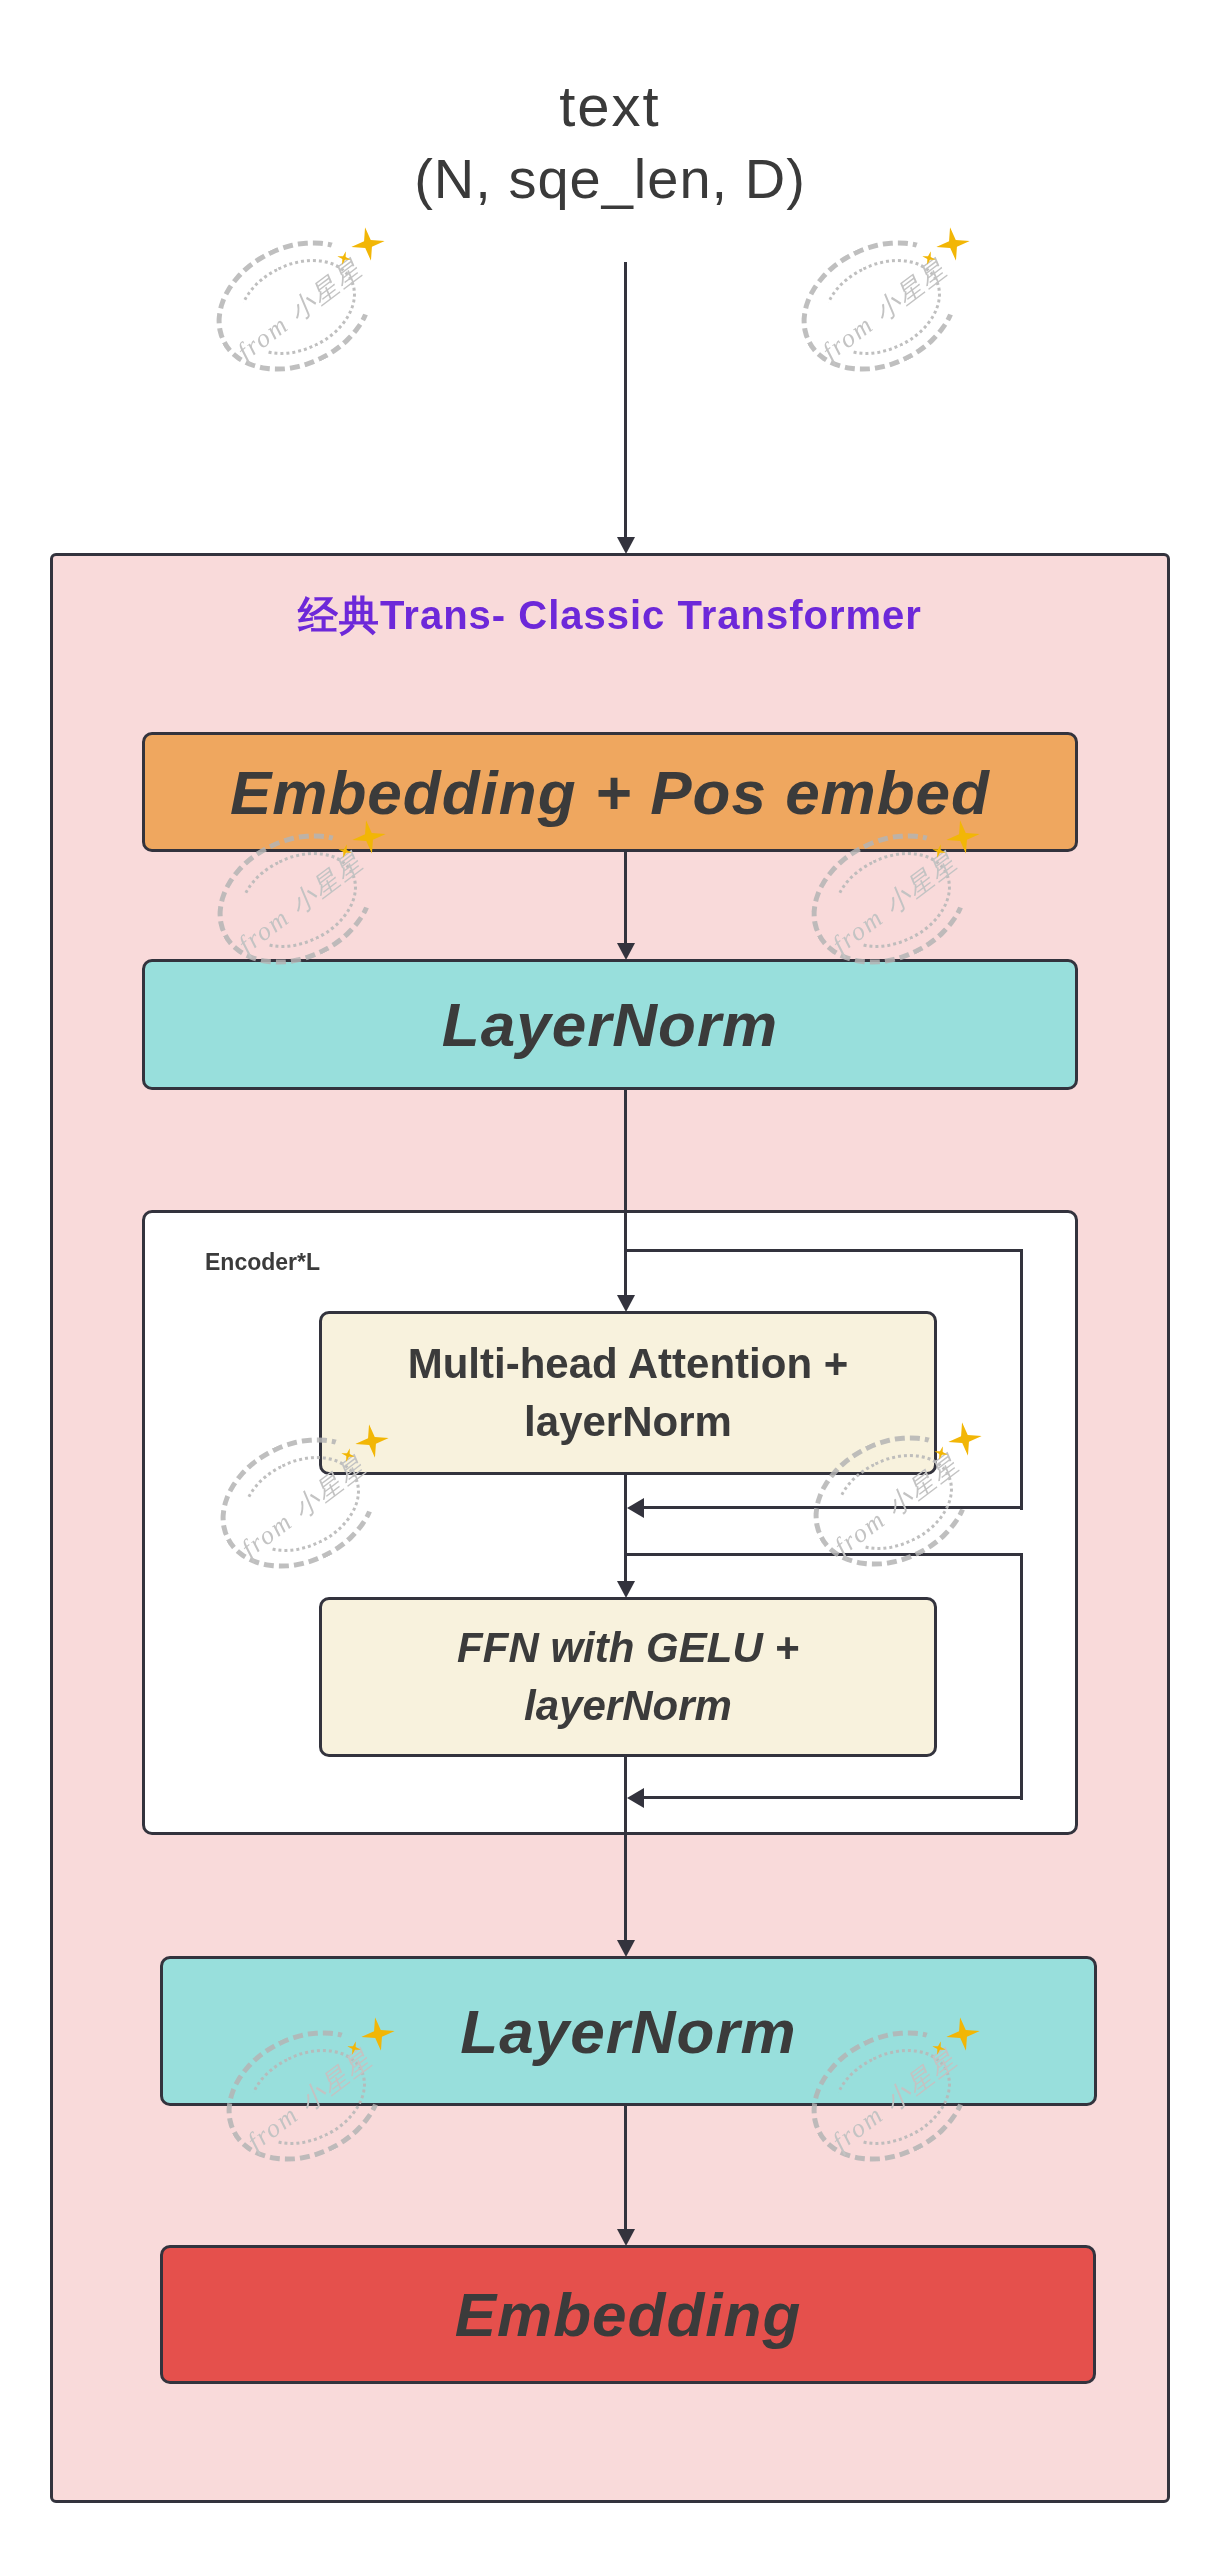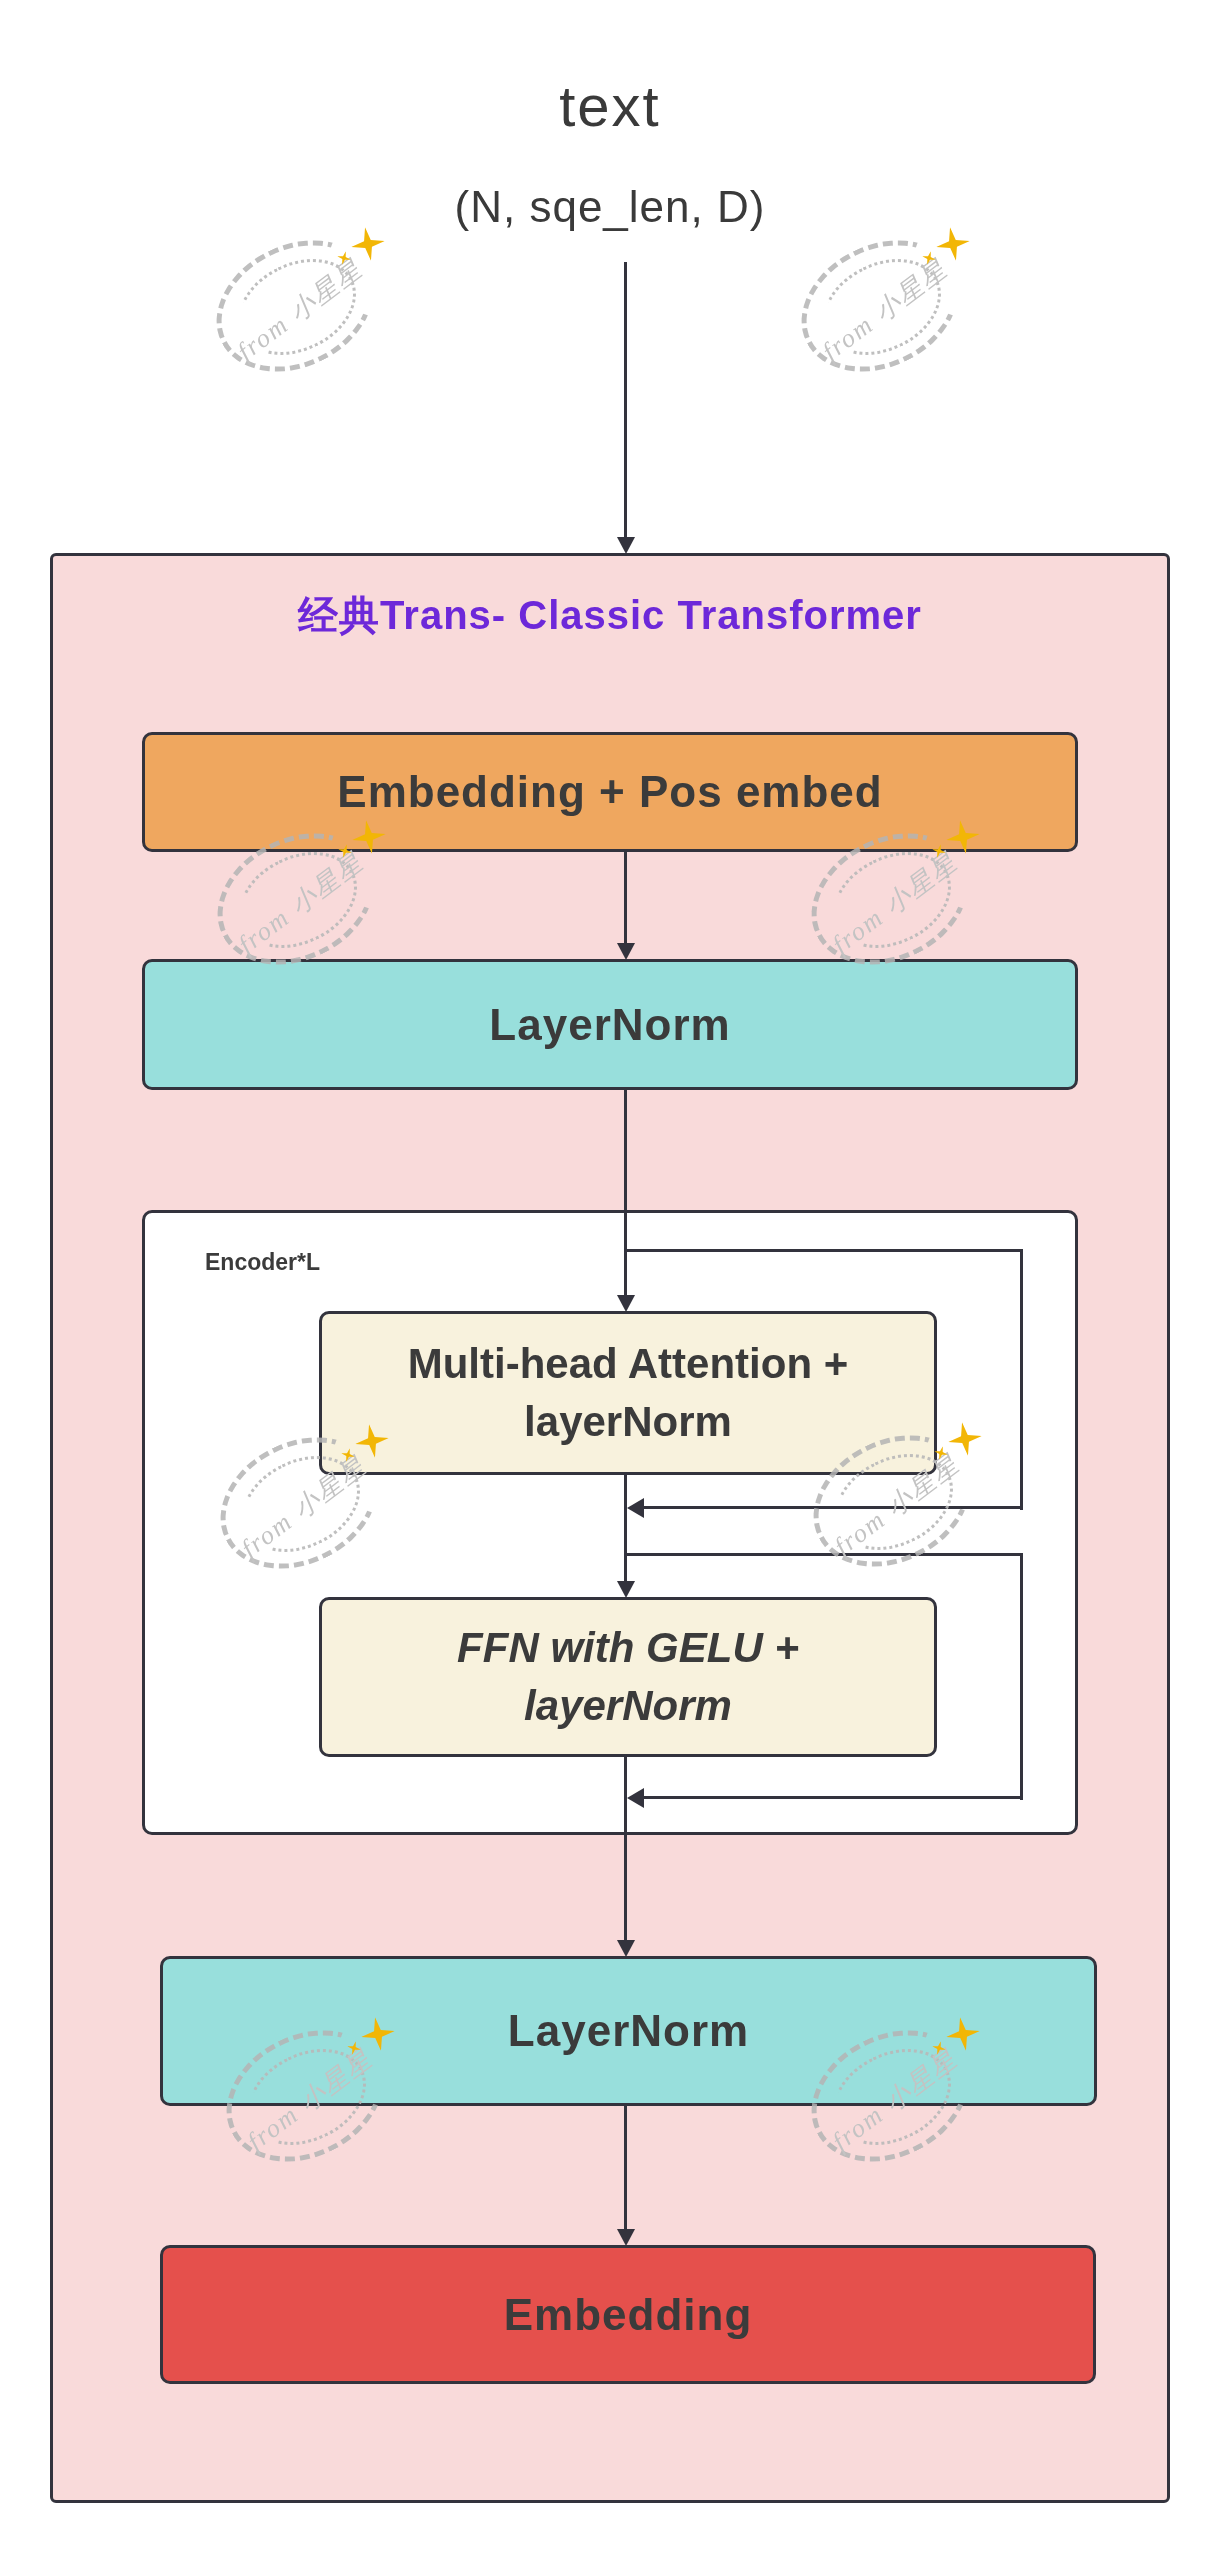--- a/index.html
+++ b/index.html
@@ -16,38 +16,38 @@
   }
   html,body{margin:0;padding:0;background:#fff;}
   .canvas{
     position:relative;width:1220px;height:2553px;background:var(--c-white);
     font-family:"Liberation Sans","DejaVu Sans",sans-serif;color:var(--c-text);
     overflow:hidden;
   }
   
   .top-title{position:absolute;left:0;top:70px;width:100%;text-align:center;z-index:5;}
   .top-title .t1{font-size:58px;font-weight:400;letter-spacing:2px;line-height:1.25;color:#3a3a3a;}
-  .top-title .t2{font-size:44px;font-weight:400;letter-spacing:1px;line-height:1.3;color:#3a3a3a;margin-top:35px;}
+  .top-title .t2{font-size:56px;font-weight:400;letter-spacing:1px;line-height:1.3;color:#3a3a3a;}
   
   .frame{
     position:absolute;left:50px;top:553px;width:1120px;height:1950px;
     background:var(--c-pink);border:3px solid var(--c-ink);border-radius:6px;
     box-sizing:border-box;z-index:1;
   }
   .frame-title{
     position:absolute;left:50px;top:588px;width:1120px;text-align:center;
     font-size:40px;font-weight:600;color:#6d28d9;z-index:4;letter-spacing:1px;
   }
   
   .node{
     position:absolute;box-sizing:border-box;border:3px solid var(--c-ink);border-radius:10px;
     display:flex;flex-direction:column;align-items:center;justify-content:center;
     text-align:center;z-index:2;
   }
-  .node .lbl{font-size:44px;font-weight:700;color:var(--c-text);letter-spacing:1px;}
+  .node .lbl{font-size:62px;font-weight:700;color:var(--c-text);letter-spacing:1px;font-style:italic;}
   .n-embed{left:142px;top:732px;width:936px;height:120px;background:var(--c-orange);}
   .n-ln1  {left:142px;top:959px;width:936px;height:131px;background:var(--c-teal);}
   .n-encoder{left:142px;top:1210px;width:936px;height:625px;background:var(--c-white);
     display:block;z-index:2;}
   .enc-label{position:absolute;left:60px;top:36px;font-size:23px;font-weight:700;color:var(--c-text);}
   .n-cream{background:var(--c-cream);z-index:3;}
   .n-mha{left:319px;top:1311px;width:618px;height:164px;align-items:center;}
   .n-ffn{left:319px;top:1597px;width:618px;height:160px;font-style:italic;}
   .n-cream .cl{font-size:42px;font-weight:600;line-height:58px;color:var(--c-text);}
   .n-ln2 {left:160px;top:1956px;width:937px;height:150px;background:var(--c-teal);}

